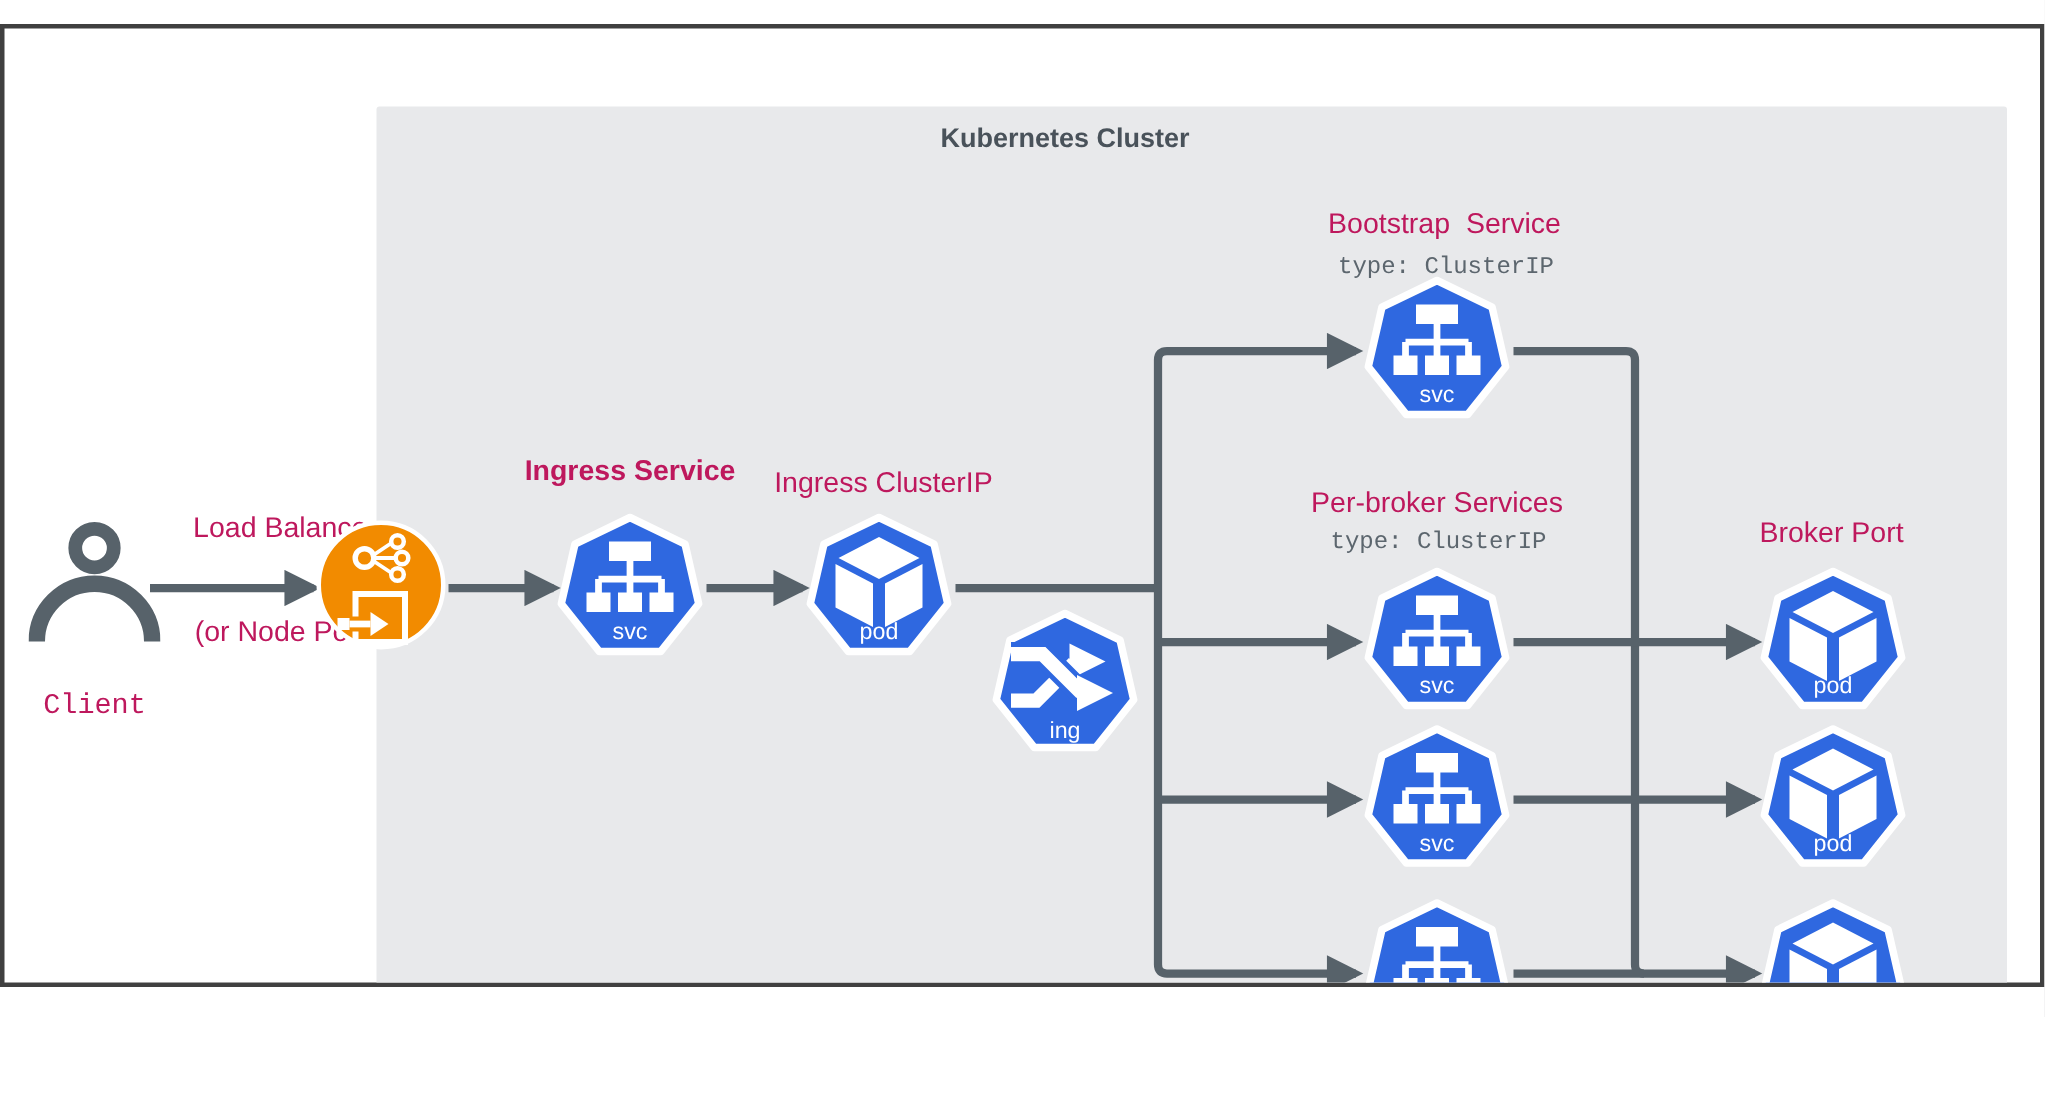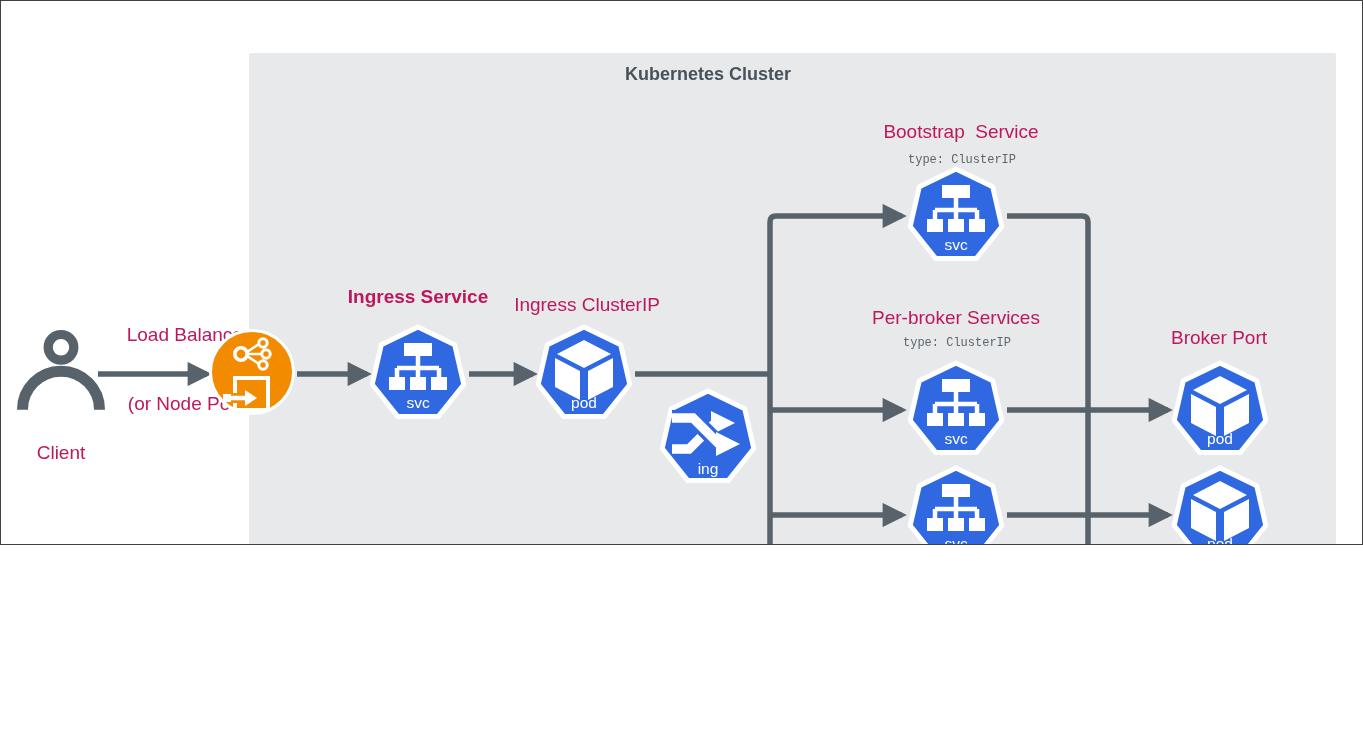--- a/index.html
+++ b/index.html
@@ -1,27 +1,27 @@
 <!DOCTYPE html>
 <html><head>
 <meta charset="utf-8">
 <style>
   html,body{margin:0;padding:0;background:#fff;}
-  .canvas{position:relative;width:1363px;height:545px;background:#ffffff;
-          border:1px solid #404040;box-sizing:border-box;overflow:hidden;
-          font-family:"Liberation Sans",sans-serif;}
+  .canvas{position:relative;width:1363px;height:642px;background:#ffffff;
+          border:3px solid #404040;box-sizing:border-box;overflow:hidden;
+          font-family:"Liberation Sans",sans-serif;margin-top:16px;}
   .cluster-box{position:absolute;left:248px;top:52px;width:1087px;height:657px;
                background:#E8E9EB;border-radius:2px;}
   .cluster-title{position:absolute;left:707px;top:63px;transform:translateX(-50%);
                  font-size:18px;font-weight:bold;color:#49525A;white-space:pre;}
   .wires{position:absolute;left:0;top:0;}
   .wire{stroke:#57626A;stroke-width:5.5;fill:none;stroke-linejoin:round;}
   .lbl{position:absolute;transform:translateX(-50%);color:#be185d;font-size:19px;
        text-align:center;white-space:pre;line-height:23px;}
-  .mono{font-family:"Liberation Mono","DejaVu Sans Mono",monospace;font-size:12px;
+  .mono{font-family:"Liberation Mono","DejaVu Sans Mono",monospace;font-size:16px;
         color:#5C666E;}
   .node{position:absolute;width:100px;height:100px;}
   .hfill{fill:#2F68E0;stroke:#ffffff;stroke-width:5;stroke-linejoin:round;}
   .wfill{fill:#ffffff;}
   .wline{stroke:#ffffff;stroke-width:4.5;fill:none;}
   .casing{stroke:#2F68E0;stroke-width:16;fill:none;}
   .badge{fill:#ffffff;font-family:"Liberation Sans",sans-serif;font-size:15.5px;
          text-anchor:middle;}
   .person{position:absolute;left:16px;top:326px;}
   .person .stroke{stroke:#57626A;fill:none;}
@@ -55,21 +55,21 @@
     <path class="wire" d="M1006,215 H1081 Q1087,215 1087,221 V624 Q1087,630 1093,630"></path>
     <path class="wire" d="M1006,409 H1167" marker-end="url(#ah)"></path>
     <path class="wire" d="M1006,514 H1167" marker-end="url(#ah)"></path>
     <path class="wire" d="M1006,630 H1167" marker-end="url(#ah)"></path>
   </svg>
 
   <svg class="person" width="88" height="92" viewBox="0 0 96 100">
     <circle class="stroke" cx="48" cy="22" r="14" stroke-width="10"></circle>
     <path class="stroke" d="M6,90 A42,42 0 0 1 90,90" stroke-width="12"></path>
   </svg>
-  <div class="lbl" style="left:60px;top:440px;">Client</div>
+  <div class="lbl" style="left:60px;top:440px;font-family:Liberation Mono, monospace;">Client</div>
 
   <div class="lbl" style="left:187px;top:276px;">
     <div>Load Balancer</div>
     <div>(or Node Port)</div>
   </div>
   <div class="lb-circle">
     <svg width="80" height="80" viewBox="0 0 80 80">
       <g>
         <path class="lb-ic" d="M35,20 L47,12 M36,22 L50,22 M35,24 L47,32" stroke-width="2.6"></path>
         <circle class="lb-ic" cx="29" cy="22" r="6.2" stroke-width="3.6"></circle>

